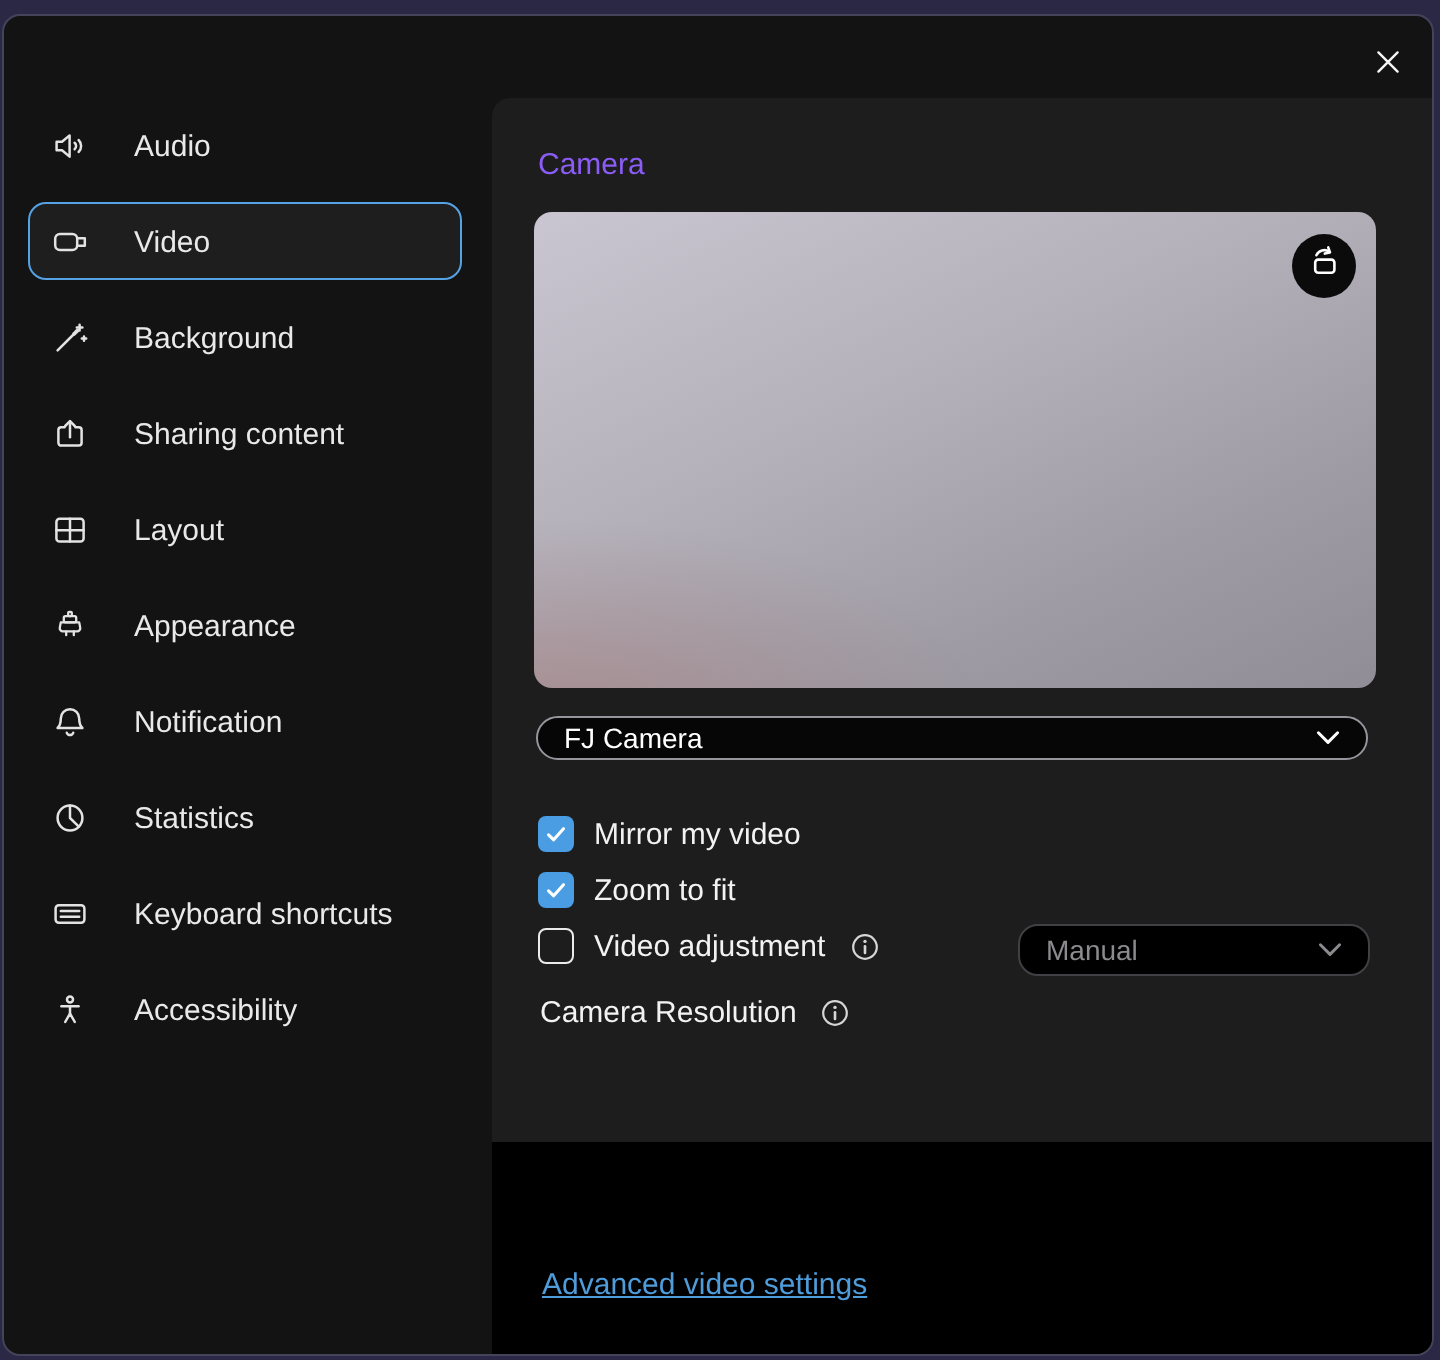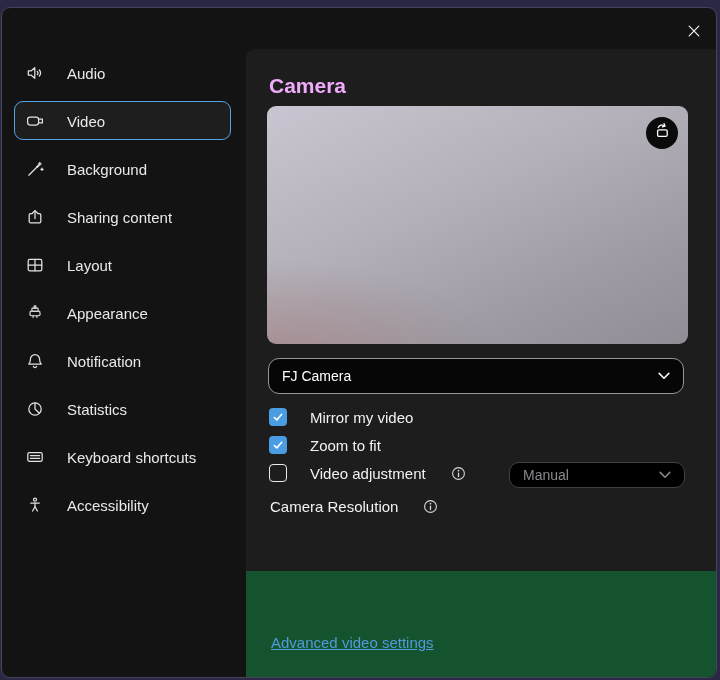--- a/index.html
+++ b/index.html
@@ -36,42 +36,42 @@
     content:""; position:absolute; left:12px; right:15px; top:4px; bottom:5px;
     background:#1e1e1e; border:1px solid #55a2e4; border-radius:9px;
   }
   
   .card {
     position:absolute; left:244px; top:41px; right:0; height:522px;
     background:#1d1d1d; border-radius:9px 0 0 0;
   }
   .panel-footer {
     position:absolute; left:244px; top:563px; right:0; bottom:0;
-    background:#14532d;
-  }
-  .heading { position:absolute; left:23px; top:25px; font-size:21px; font-weight:700; color:#f0abfc; }
+    background:#000000;
+  }
+  .heading { position:absolute; left:23px; top:25px; font-size:15px; font-weight:400; color:#8b5cf6; }
   .preview {
     position:absolute; left:21px; top:57px; width:421px; height:238px; border-radius:9px;
     background:
       radial-gradient(120% 90% at 0% 105%, rgba(163,118,116,0.50) 0%, rgba(163,118,116,0) 45%),
       linear-gradient(155deg,#c9c6d1 0%,#b4b1bb 40%,#9d9aa3 75%,#908d96 100%);
   }
   .flip-btn {
     position:absolute; top:11px; right:10px; width:32px; height:32px; border-radius:50%;
     background:#0b0b0b; display:flex; align-items:center; justify-content:center; cursor:pointer;
   }
   .select {
     position:absolute; display:flex; align-items:center; justify-content:space-between;
     padding:0 13px; font-size:14px; cursor:pointer;
   }
-  .select-camera { left:22px; top:309px; width:416px; height:36px; background:#060606; border:1px solid #95959c; border-radius:11px; color:#ffffff; }
+  .select-camera { left:22px; top:309px; width:416px; height:22px; background:#060606; border:1px solid #95959c; border-radius:11px; color:#ffffff; }
   .select-manual { left:263px; top:413px; width:176px; height:26px; background:#000000; border:1px solid #404045; border-radius:10px; color:#8a8a8f; cursor:default; }
   .select-720   { left:263px; top:446px; width:176px; height:27px; background:#020202; border:1.5px solid #eeeeee; border-radius:13px; color:#ffffff; }
   .opt-row {
-    position:absolute; left:23px; display:flex; align-items:center; gap:23px;
+    position:absolute; left:23px; display:flex; align-items:center; gap:10px;
     color:#f2f2f2; font-size:15px; cursor:pointer;
   }
   .row-mirror { top:359px; } .row-zoom { top:387px; } .row-adj { top:415px; }
   .row-res { top:449px; left:24px; cursor:default; }
   .checkbox {
     width:18px; height:18px; border-radius:4px; border:1.5px solid #ebebeb;
     display:flex; align-items:center; justify-content:center; flex:none;
   }
   .checkbox.checked { border:none; background:#4a9de3; }
   .checkbox svg { display:none; }

